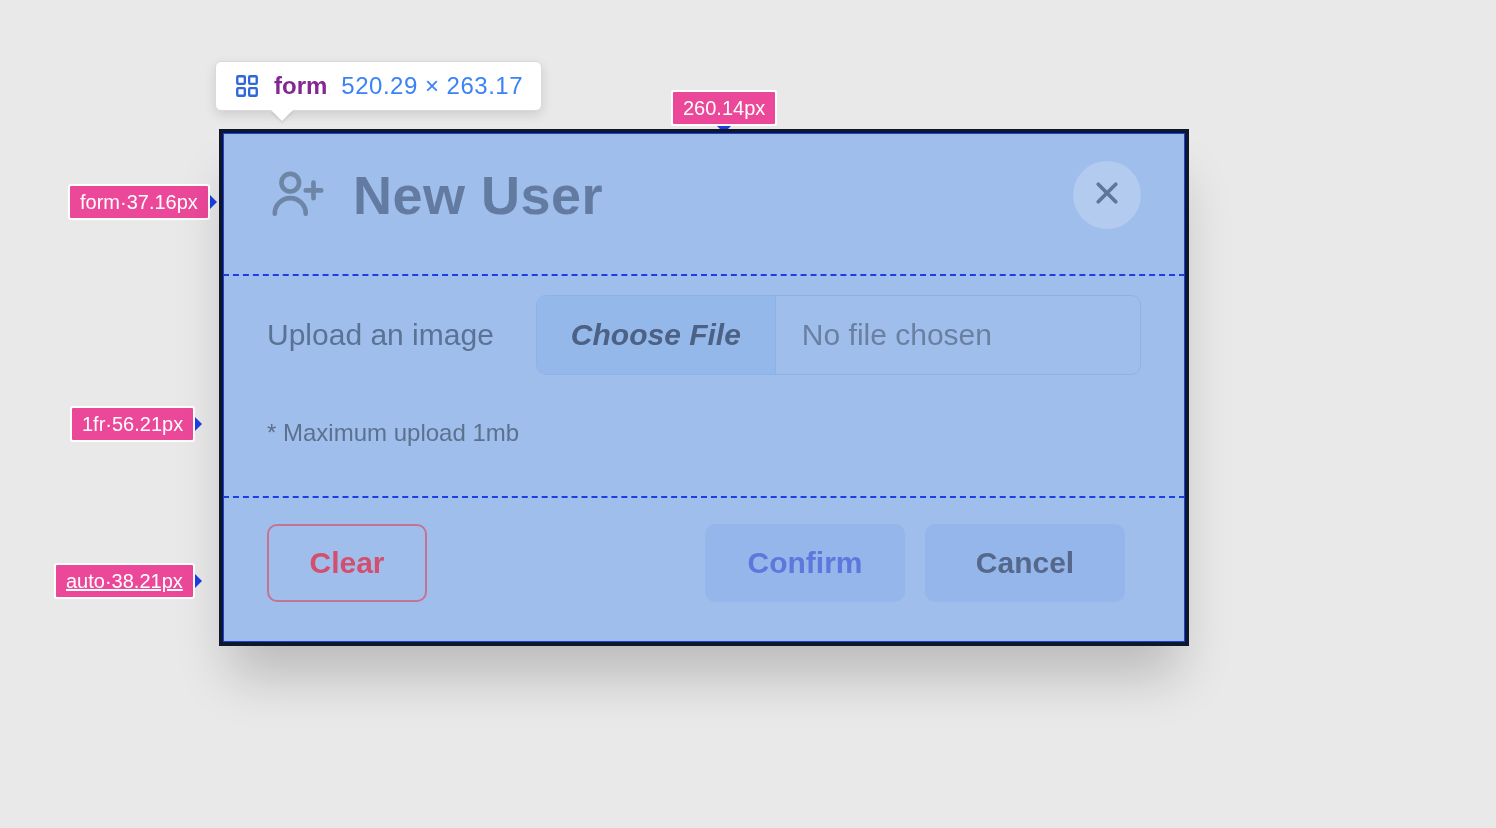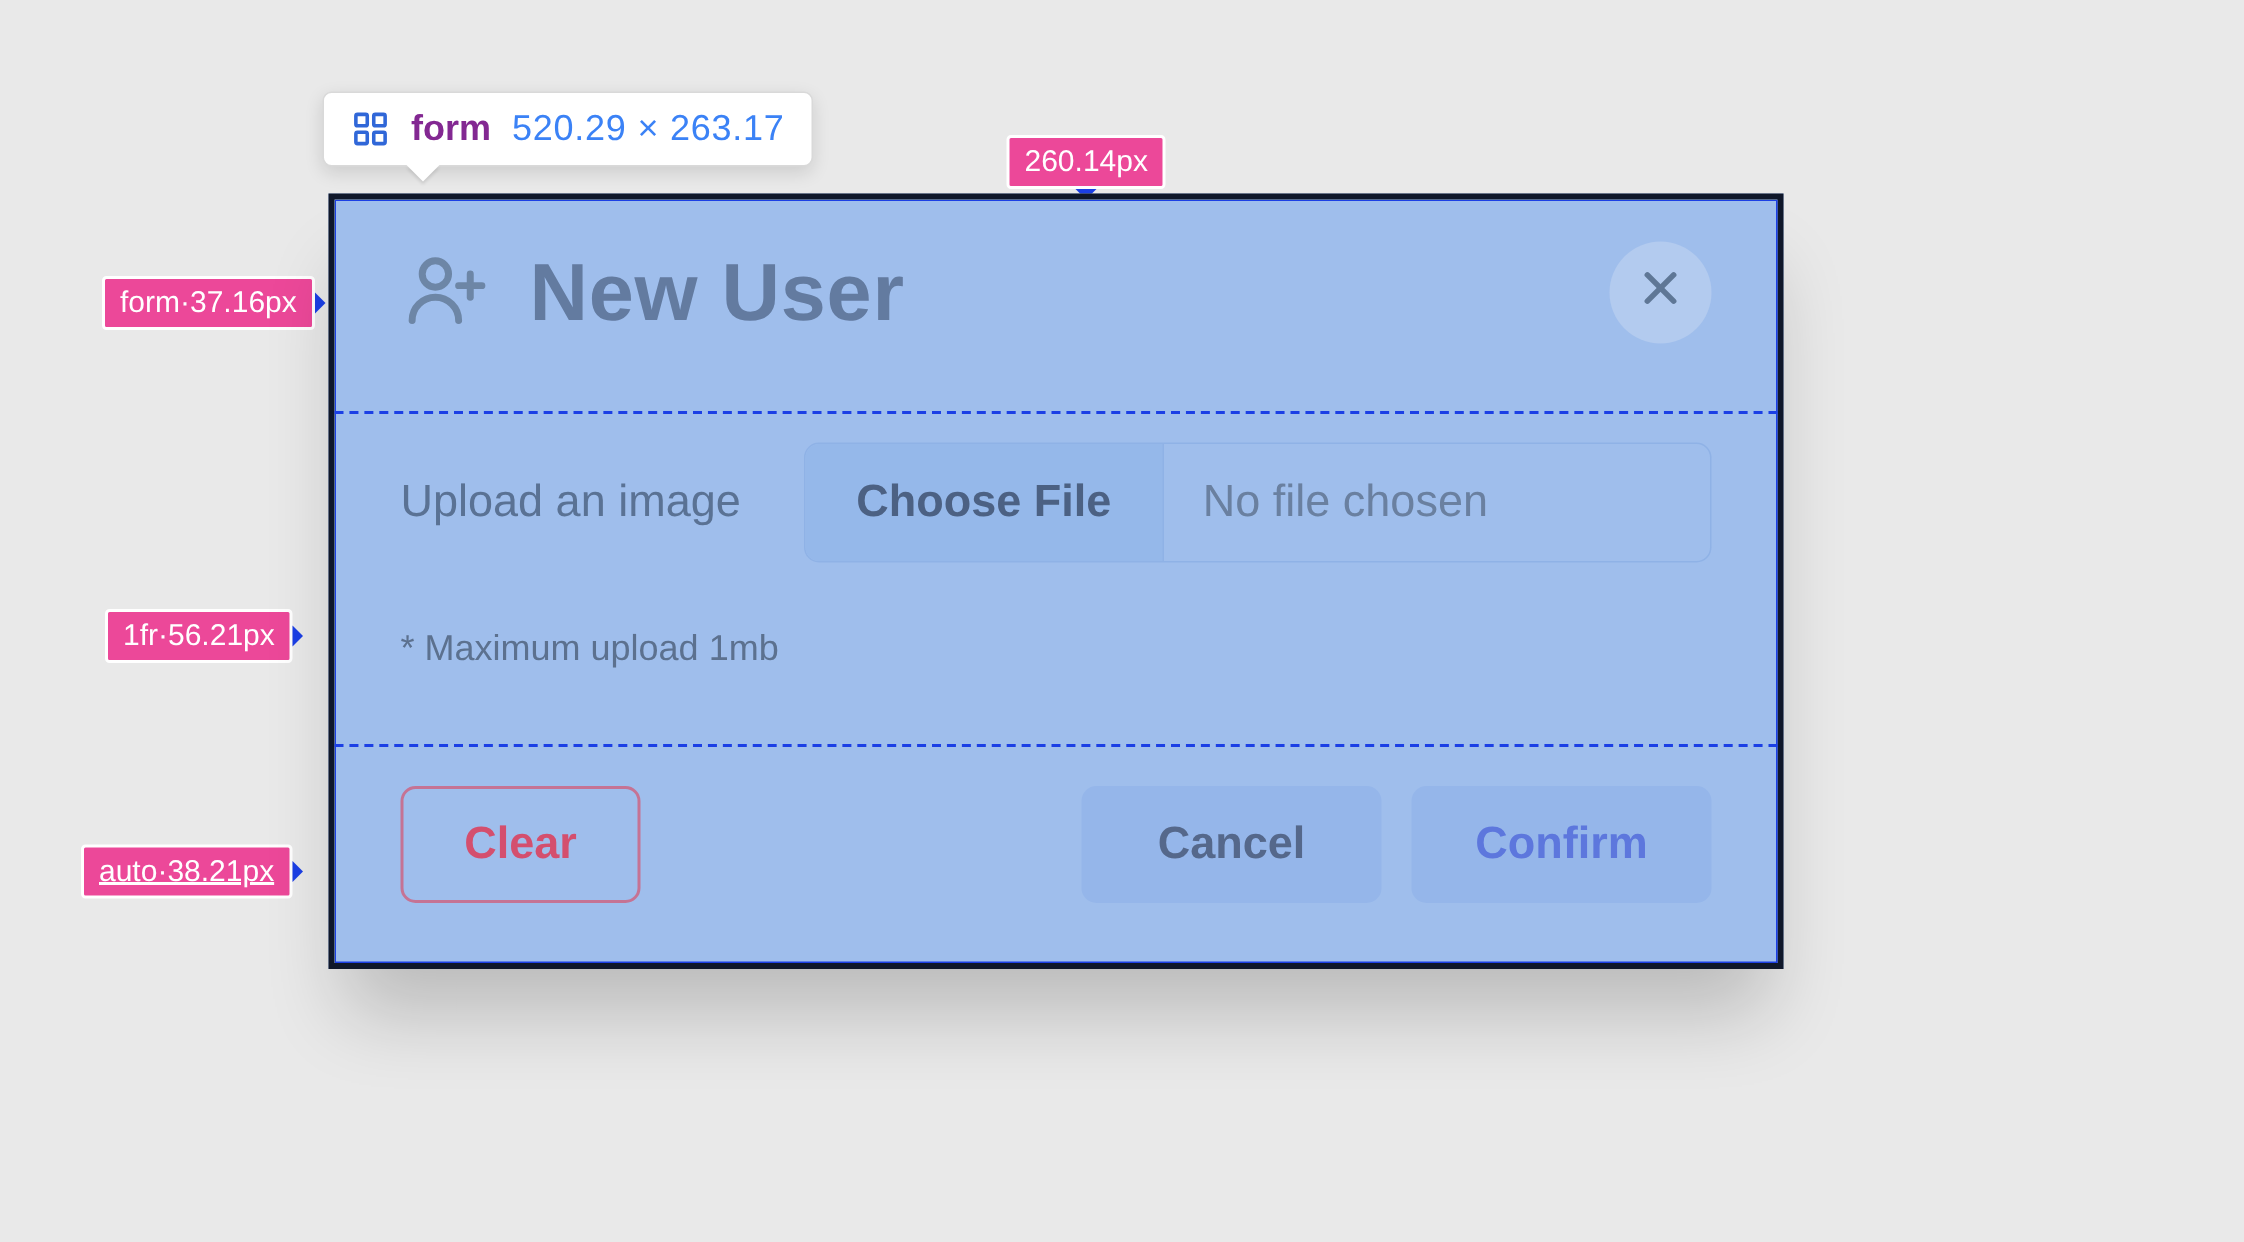--- a/index.html
+++ b/index.html
@@ -159,36 +159,37 @@
     }
     .choose-btn{
       background:#95b8ea;
       border-right:1px solid #8fb2e6;
       display:flex; align-items:center; justify-content:center;
       padding:0 34px;
       color:#4c6183;
       font-weight:700;
       font-size:30px;
       cursor:pointer;
+      font-style:italic;
     }
     .file-status{
       flex:1;
       display:flex; align-items:center;
       padding:0 26px;
       color:#6a80a0;
       font-size:30px;
     }
     .hint{
       color:#5c718f;
       font-size:24px;
     }
 
     
     .footer-row{
-      padding: 30px 44px 40px 44px;
+      padding: 30px 60px 40px 44px;
       display:flex;
       justify-content:space-between;
       align-items:center;
     }
     .footer-right{ display:flex; gap:20px; }
     .btn{
       height:78px;
       padding:0 38px;
       border-radius:10px;
       font-size:30px;
@@ -268,17 +269,17 @@
         <div class="choose-btn">Choose File</div>
         <div class="file-status">No file chosen</div>
       </div>
     </div>
     <div class="hint">* Maximum upload 1mb</div>
   </div>
 
   <div class="footer-row">
     <div class="btn btn-clear">Clear</div>
     <div class="footer-right">
+      <div class="btn btn-confirm">Confirm</div>
       <div class="btn btn-cancel">Cancel</div>
-      <div class="btn btn-confirm">Confirm</div>
     </div>
   </div>
 </div>
 
 </body></html>

